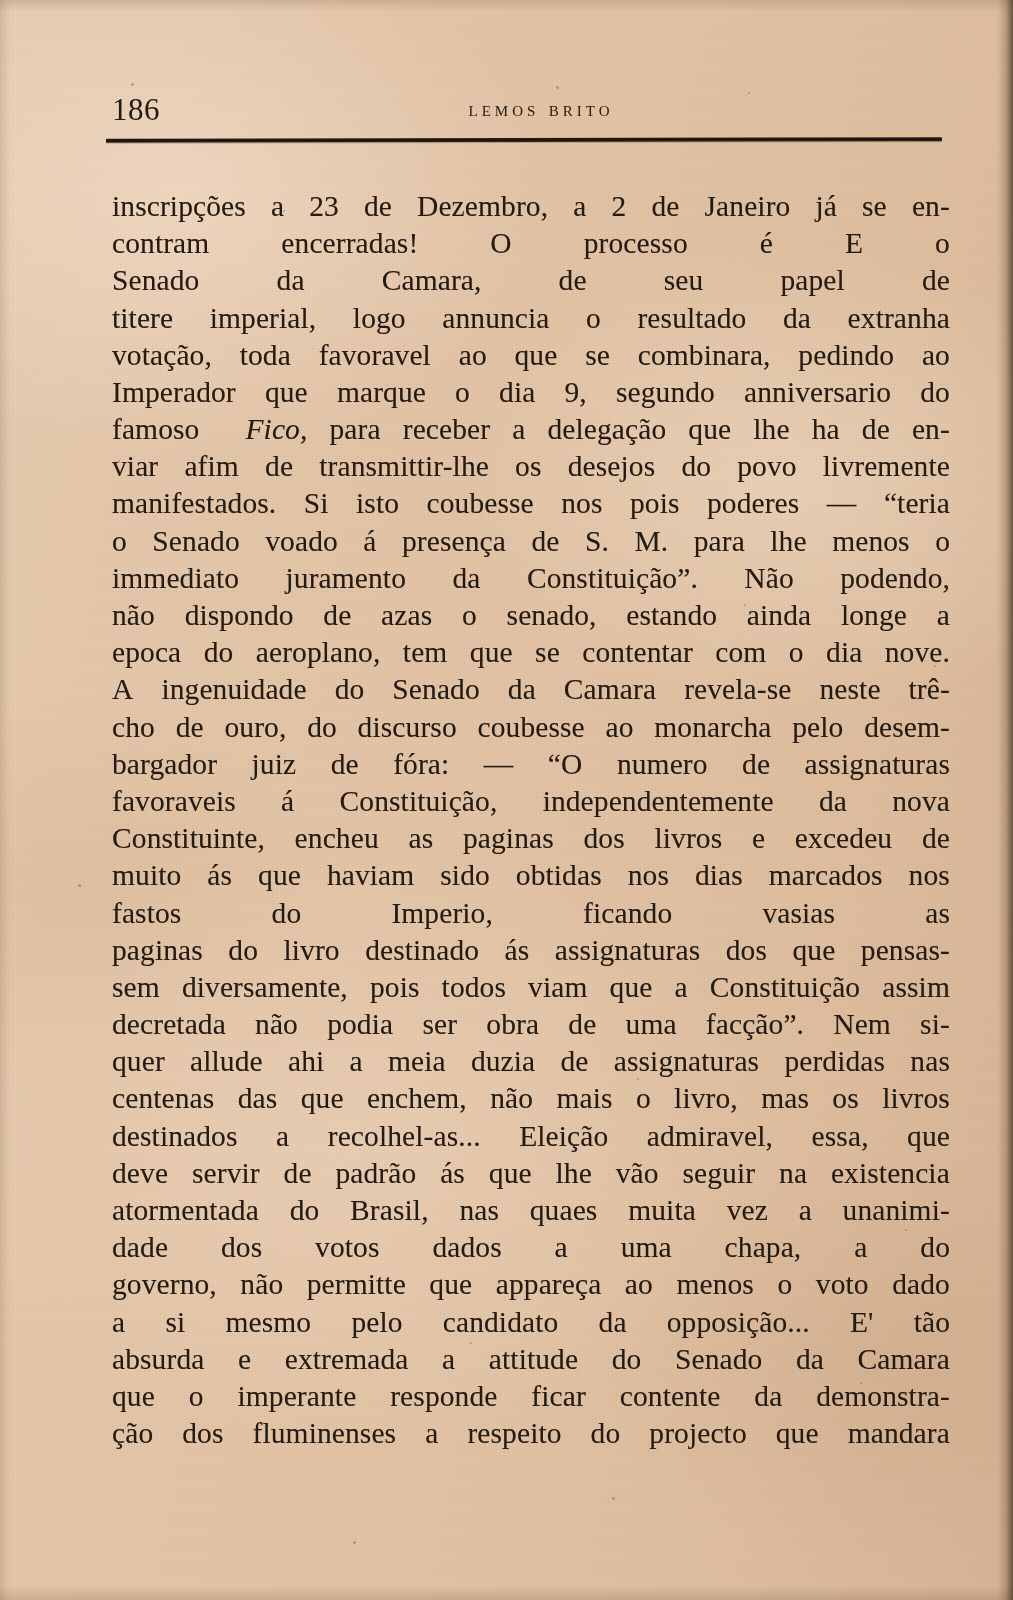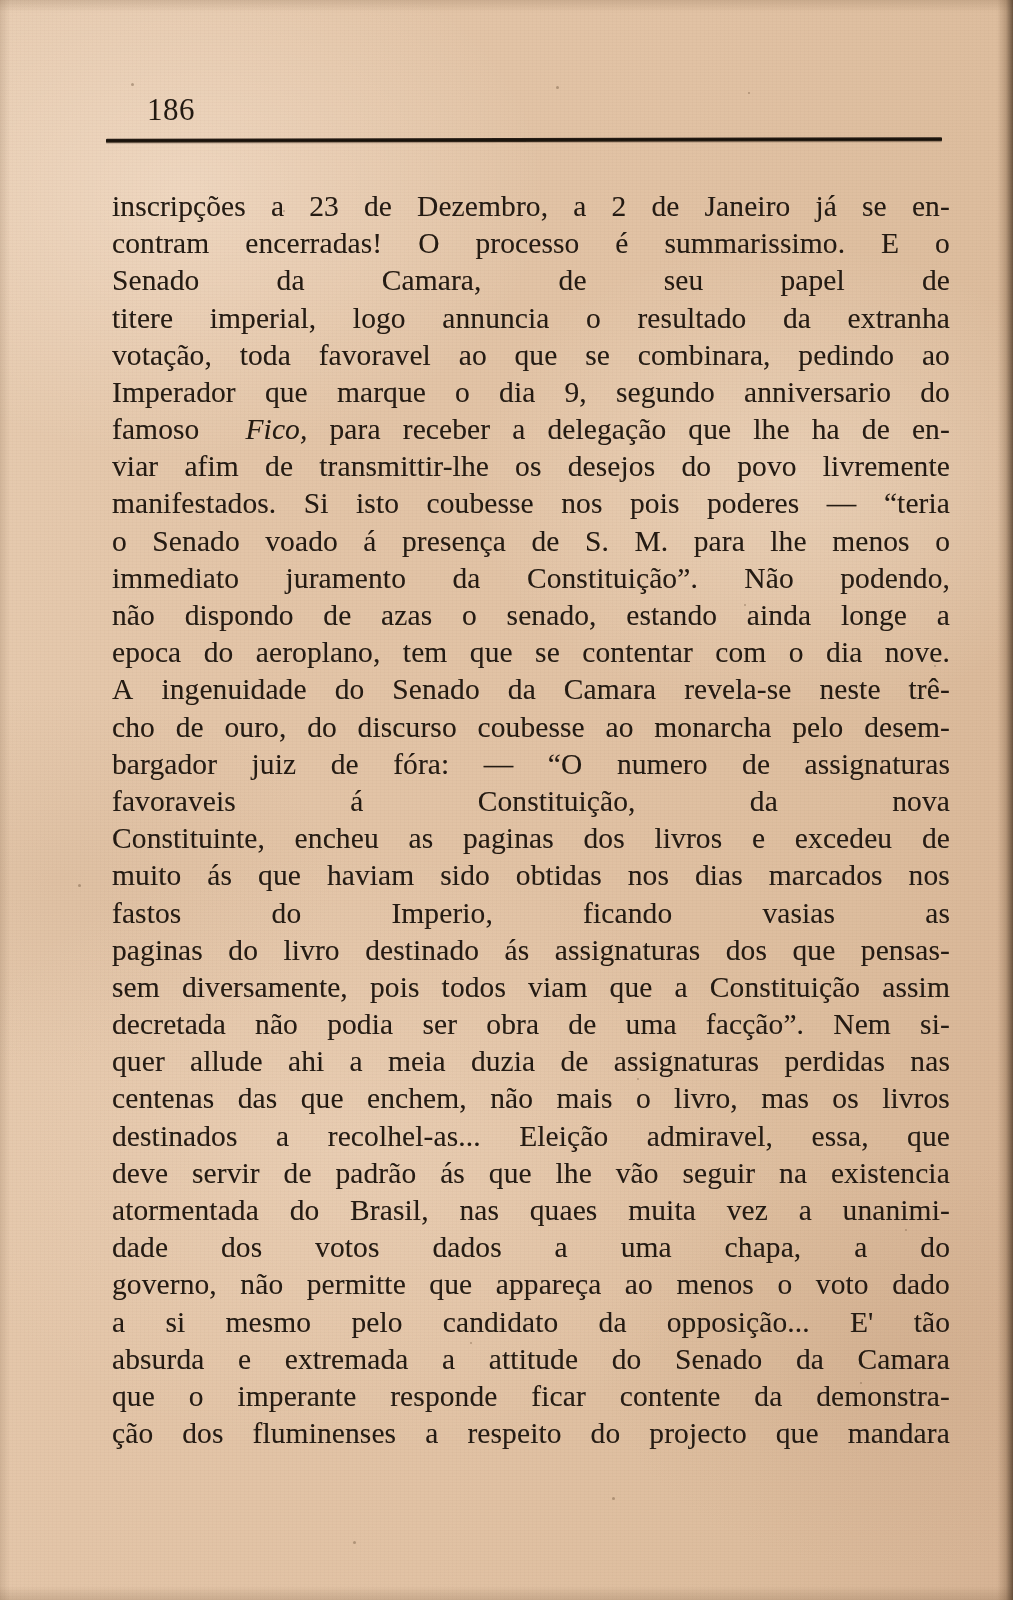--- a/index.html
+++ b/index.html
@@ -78,21 +78,20 @@
     pointer-events: none;
   }
 
   
   .running-head {
     position: absolute;
     left: 112px;
     top: 92px;
     width: 836px;
     height: 40px;
-    margin-left: 35px;
   }
   .folio {
     position: absolute;
     left: 0;
     top: 0;
     font-size: 31px;
     color: #231a12;
     letter-spacing: 0.5px;
   }
   .book-title {
@@ -153,42 +152,43 @@
 </style>
 </head>
 <body>
 
 <div class="page">
 
   <div class="grain"></div>
 
   <div class="running-head">
     <span class="folio">186</span>
+    <span class="book-title">Lemos Brito</span>
   </div>
 
   <div class="head-rule"></div>
 
   <div class="body-text">
       <div class="line justify"><span class="w">inscripções</span><span class="w">a</span><span class="w">23</span><span class="w">de</span><span class="w">Dezembro,</span><span class="w">a</span><span class="w">2</span><span class="w">de</span><span class="w">Janeiro</span><span class="w">já</span><span class="w">se</span><span class="w">en-</span></div>
-      <div class="line justify"><span class="w">contram</span><span class="w">encerradas!</span><span class="w">O</span><span class="w">processo</span><span class="w">é</span><span class="w">summarissimo.</span><span class="w">E</span><span class="w">o</span></div>
+      <div class="line justify"><span class="w">contram</span><span class="w">encerradas!</span><span class="w">O</span><span class="w">processo</span><span class="w">é</span><span class="w">E</span><span class="w">o</span></div>
       <div class="line justify"><span class="w">Senado</span><span class="w">da</span><span class="w">Camara,</span><span class="w">de</span><span class="w">seu</span><span class="w">papel</span><span class="w">de</span></div>
       <div class="line justify"><span class="w">titere</span><span class="w">imperial,</span><span class="w">logo</span><span class="w">annuncia</span><span class="w">o</span><span class="w">resultado</span><span class="w">da</span><span class="w">extranha</span></div>
       <div class="line justify"><span class="w">votação,</span><span class="w">toda</span><span class="w">favoravel</span><span class="w">ao</span><span class="w">que</span><span class="w">se</span><span class="w">combinara,</span><span class="w">pedindo</span><span class="w">ao</span></div>
       <div class="line justify"><span class="w">Imperador</span><span class="w">que</span><span class="w">marque</span><span class="w">o</span><span class="w">dia</span><span class="w">9,</span><span class="w">segundo</span><span class="w">anniversario</span><span class="w">do</span></div>
       <div class="line justify"><span class="w">famoso</span><span class="w it">Fico,</span><span class="w">para</span><span class="w">receber</span><span class="w">a</span><span class="w">delegação</span><span class="w">que</span><span class="w">lhe</span><span class="w">ha</span><span class="w">de</span><span class="w">en-</span></div>
       <div class="line justify"><span class="w">viar</span><span class="w">afim</span><span class="w">de</span><span class="w">transmittir-lhe</span><span class="w">os</span><span class="w">desejos</span><span class="w">do</span><span class="w">povo</span><span class="w">livremente</span></div>
       <div class="line justify"><span class="w">manifestados.</span><span class="w">Si</span><span class="w">isto</span><span class="w">coubesse</span><span class="w">nos</span><span class="w">pois</span><span class="w">poderes</span><span class="w">—</span><span class="w">“teria</span></div>
       <div class="line justify"><span class="w">o</span><span class="w">Senado</span><span class="w">voado</span><span class="w">á</span><span class="w">presença</span><span class="w">de</span><span class="w">S.</span><span class="w">M.</span><span class="w">para</span><span class="w">lhe</span><span class="w">menos</span><span class="w">o</span></div>
       <div class="line justify"><span class="w">immediato</span><span class="w">juramento</span><span class="w">da</span><span class="w">Constituição”.</span><span class="w">Não</span><span class="w">podendo,</span></div>
       <div class="line justify"><span class="w">não</span><span class="w">dispondo</span><span class="w">de</span><span class="w">azas</span><span class="w">o</span><span class="w">senado,</span><span class="w">estando</span><span class="w">ainda</span><span class="w">longe</span><span class="w">a</span></div>
       <div class="line justify"><span class="w">epoca</span><span class="w">do</span><span class="w">aeroplano,</span><span class="w">tem</span><span class="w">que</span><span class="w">se</span><span class="w">contentar</span><span class="w">com</span><span class="w">o</span><span class="w">dia</span><span class="w">nove.</span></div>
       <div class="line justify"><span class="w">A</span><span class="w">ingenuidade</span><span class="w">do</span><span class="w">Senado</span><span class="w">da</span><span class="w">Camara</span><span class="w">revela-se</span><span class="w">neste</span><span class="w">trê-</span></div>
       <div class="line justify"><span class="w">cho</span><span class="w">de</span><span class="w">ouro,</span><span class="w">do</span><span class="w">discurso</span><span class="w">coubesse</span><span class="w">ao</span><span class="w">monarcha</span><span class="w">pelo</span><span class="w">desem-</span></div>
       <div class="line justify"><span class="w">bargador</span><span class="w">juiz</span><span class="w">de</span><span class="w">fóra:</span><span class="w">—</span><span class="w">“O</span><span class="w">numero</span><span class="w">de</span><span class="w">assignaturas</span></div>
-      <div class="line justify"><span class="w">favoraveis</span><span class="w">á</span><span class="w">Constituição,</span><span class="w">da</span><span class="w">nova</span></div>
+      <div class="line justify"><span class="w">favoraveis</span><span class="w">á</span><span class="w">Constituição,</span><span class="w">independentemente</span><span class="w">da</span><span class="w">nova</span></div>
       <div class="line justify"><span class="w">Constituinte,</span><span class="w">encheu</span><span class="w">as</span><span class="w">paginas</span><span class="w">dos</span><span class="w">livros</span><span class="w">e</span><span class="w">excedeu</span><span class="w">de</span></div>
       <div class="line justify"><span class="w">muito</span><span class="w">ás</span><span class="w">que</span><span class="w">haviam</span><span class="w">sido</span><span class="w">obtidas</span><span class="w">nos</span><span class="w">dias</span><span class="w">marcados</span><span class="w">nos</span></div>
       <div class="line justify"><span class="w">fastos</span><span class="w">do</span><span class="w">Imperio,</span><span class="w">ficando</span><span class="w">vasias</span><span class="w">as</span></div>
       <div class="line justify"><span class="w">paginas</span><span class="w">do</span><span class="w">livro</span><span class="w">destinado</span><span class="w">ás</span><span class="w">assignaturas</span><span class="w">dos</span><span class="w">que</span><span class="w">pensas-</span></div>
       <div class="line justify"><span class="w">sem</span><span class="w">diversamente,</span><span class="w">pois</span><span class="w">todos</span><span class="w">viam</span><span class="w">que</span><span class="w">a</span><span class="w">Constituição</span><span class="w">assim</span></div>
       <div class="line justify"><span class="w">decretada</span><span class="w">não</span><span class="w">podia</span><span class="w">ser</span><span class="w">obra</span><span class="w">de</span><span class="w">uma</span><span class="w">facção”.</span><span class="w">Nem</span><span class="w">si-</span></div>
       <div class="line justify"><span class="w">quer</span><span class="w">allude</span><span class="w">ahi</span><span class="w">a</span><span class="w">meia</span><span class="w">duzia</span><span class="w">de</span><span class="w">assignaturas</span><span class="w">perdidas</span><span class="w">nas</span></div>
       <div class="line justify"><span class="w">centenas</span><span class="w">das</span><span class="w">que</span><span class="w">enchem,</span><span class="w">não</span><span class="w">mais</span><span class="w">o</span><span class="w">livro,</span><span class="w">mas</span><span class="w">os</span><span class="w">livros</span></div>
       <div class="line justify"><span class="w">destinados</span><span class="w">a</span><span class="w">recolhel-as...</span><span class="w">Eleição</span><span class="w">admiravel,</span><span class="w">essa,</span><span class="w">que</span></div>
       <div class="line justify"><span class="w">deve</span><span class="w">servir</span><span class="w">de</span><span class="w">padrão</span><span class="w">ás</span><span class="w">que</span><span class="w">lhe</span><span class="w">vão</span><span class="w">seguir</span><span class="w">na</span><span class="w">existencia</span></div>

